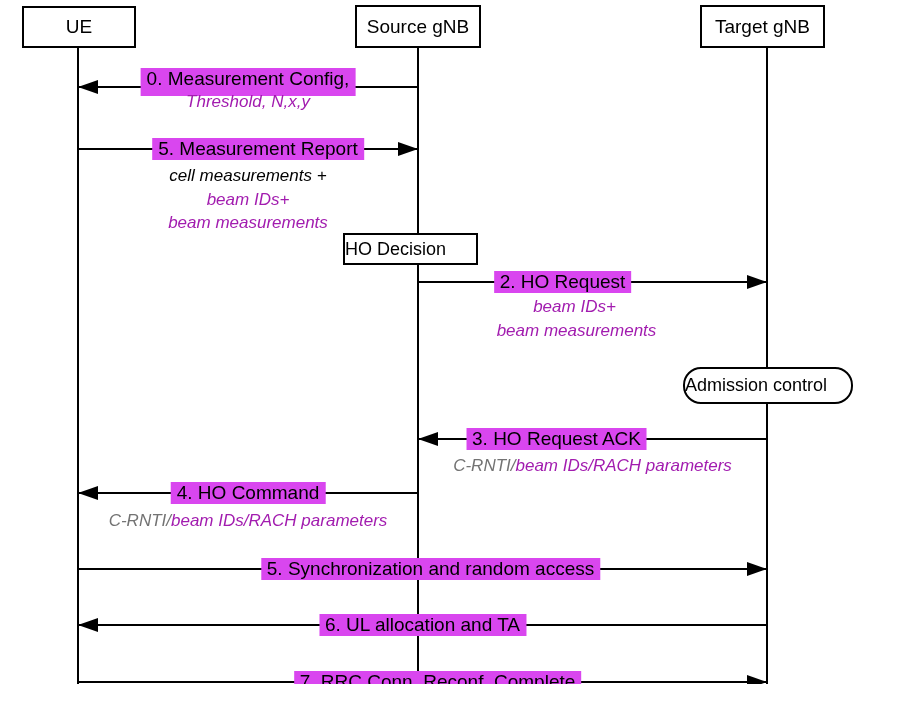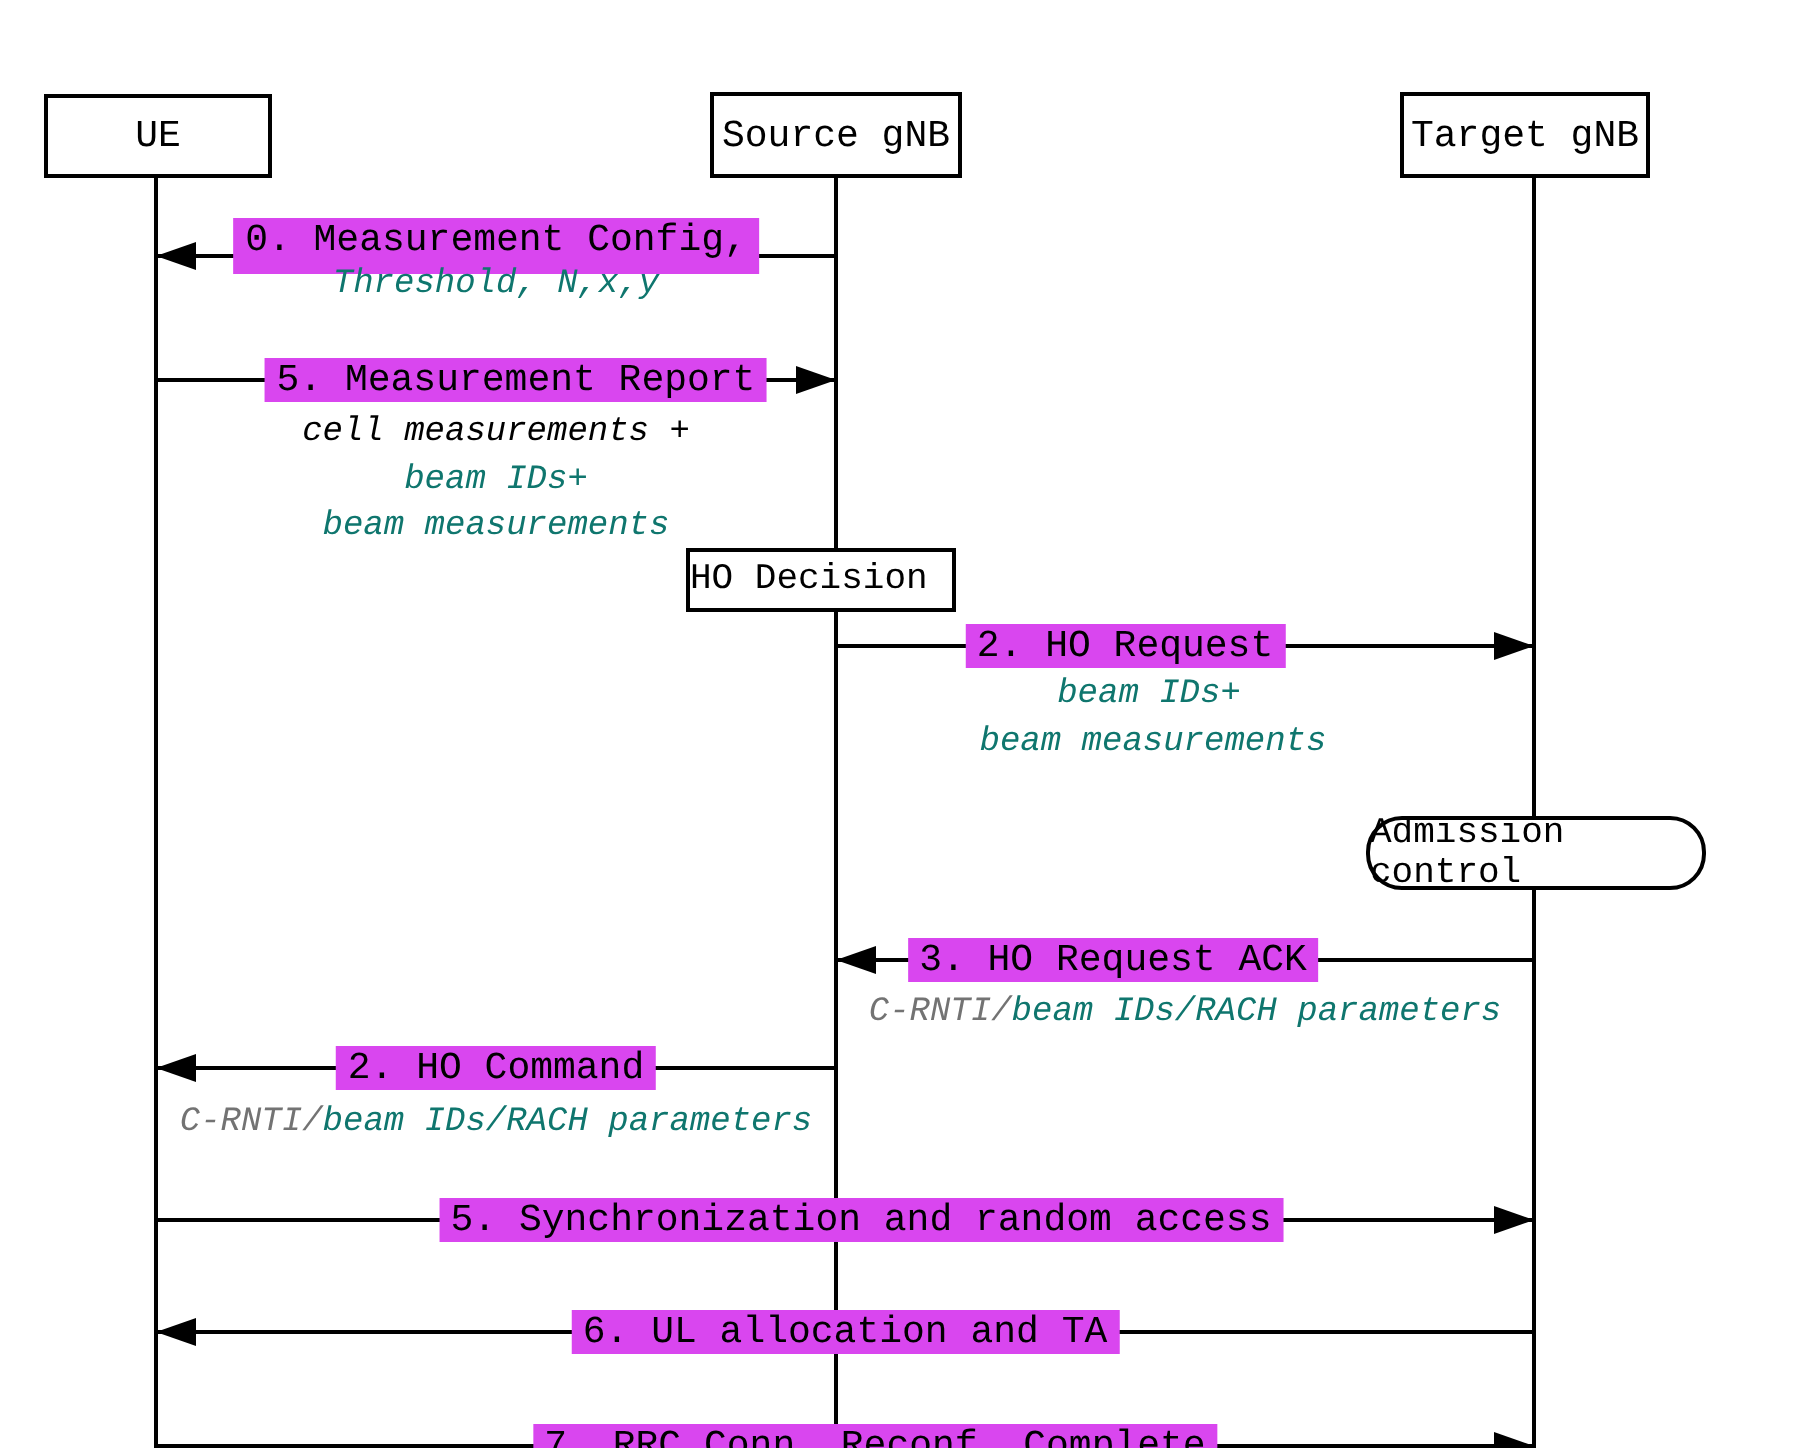--- a/index.html
+++ b/index.html
@@ -1,24 +1,23 @@
 <!DOCTYPE html>
 <html><head>
 <meta charset="utf-8">
 <style>
   * { margin:0; padding:0; box-sizing:border-box; }
   html,body { background:#ffffff; }
   #canvas {
     position:relative;
     width:907px; height:684px;
     background:#ffffff;
-    font-family:Liberation Mono, monospace;
+    font-family:Liberation Sans, sans-serif;
     color:#000000;
     overflow:hidden;
-    margin-top:41px;
   }
   .actor-box {
     position:absolute;
     border:2px solid #000000;
     background:#ffffff;
     display:flex; align-items:center; justify-content:center;
     font-size:19px;
     z-index:5;
   }
   .lifeline {
@@ -77,21 +76,21 @@
   }
   .note {
     position:absolute;
     left:50%;
     transform:translateX(-50%);
     font-style:italic;
     font-size:17px;
     white-space:nowrap;
     z-index:4;
   }
-  .note .red, .note.red { color:#0f766e;text-align:right; }
+  .note .red, .note.red { color:#a21caf;text-align:right; }
   .note .black { color:#737373; }
 </style>
 </head>
 <body>
 
 <div id="canvas">
 
   <div class="actor-box" style="left:22px; top:6px; width:114px; height:42px;">
     <span>UE</span>
   </div>
@@ -141,21 +140,21 @@
   <div class="msg" style="left:418px; top:438px; width:349px;">
     <div class="line"></div>
     <div class="arrow-left"></div>
     <div class="msg-label" style="left:calc(50% - 36px);">3. HO Request ACK</div>
     <div class="note" style="top:18px;"><span class="black">C-RNTI/</span><span class="red">beam IDs/RACH parameters</span></div>
   </div>
 
   <div class="msg" style="left:78px; top:492px; width:340px;">
     <div class="line"></div>
     <div class="arrow-left"></div>
-    <div class="msg-label">2. HO Command</div>
+    <div class="msg-label">4. HO Command</div>
     <div class="note" style="top:19px;"><span class="black">C-RNTI/</span><span class="red">beam IDs/RACH parameters</span></div>
   </div>
 
   <div class="msg" style="left:78px; top:568px; width:689px;">
     <div class="line"></div>
     <div class="arrow-right"></div>
     <div class="msg-label" style="left:calc(50% + 8px);">5. Synchronization and random access</div>
   </div>
 
   <div class="msg" style="left:78px; top:624px; width:689px;">

